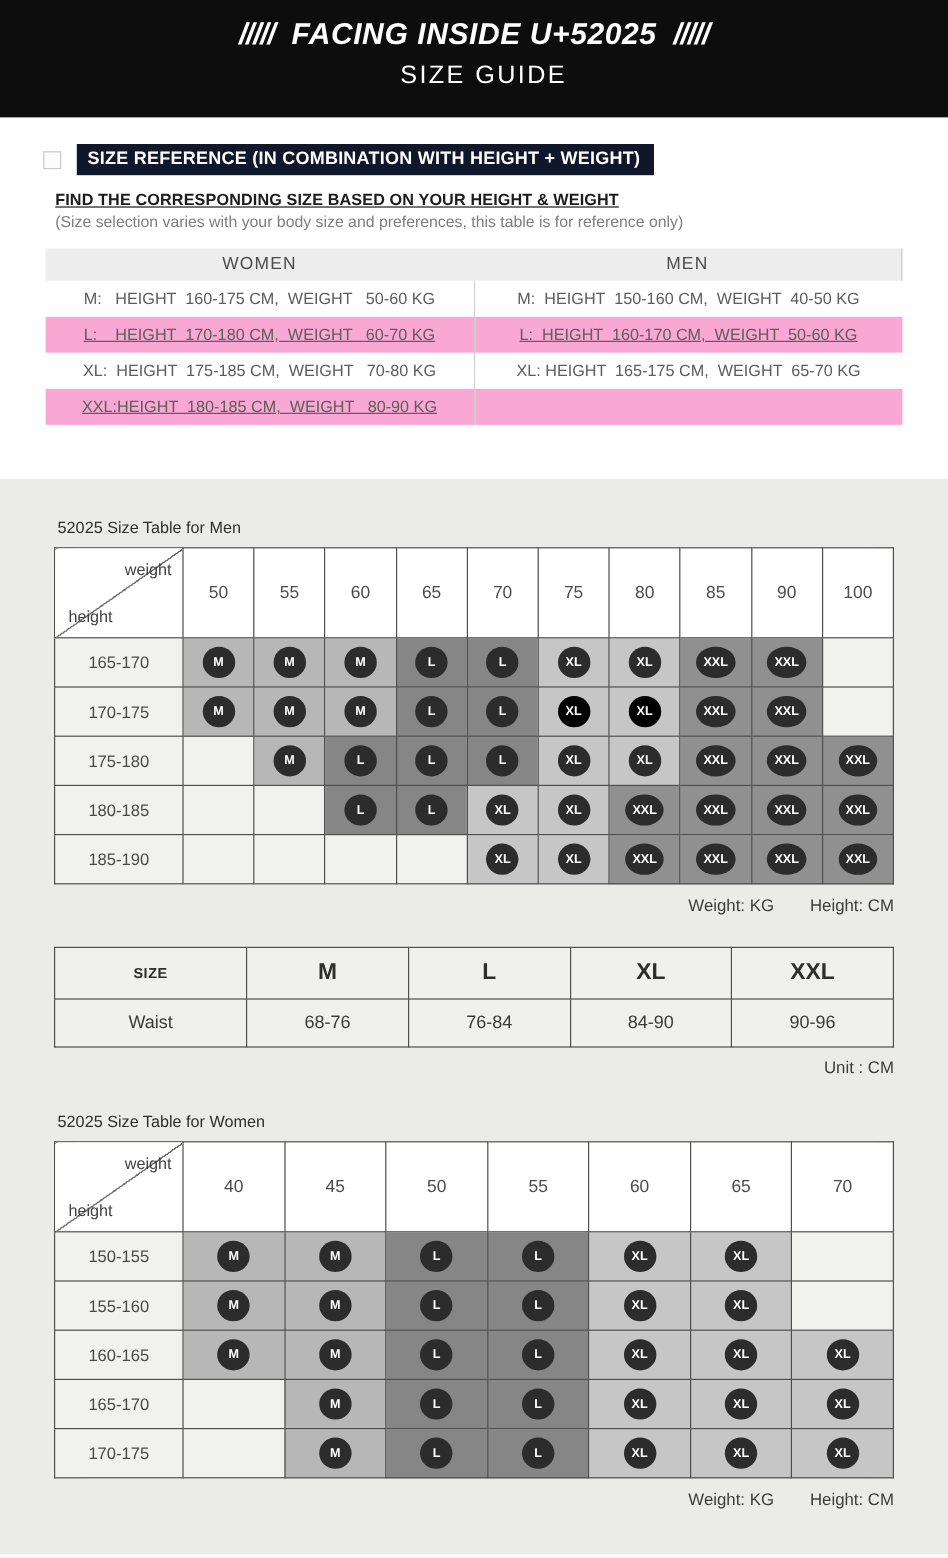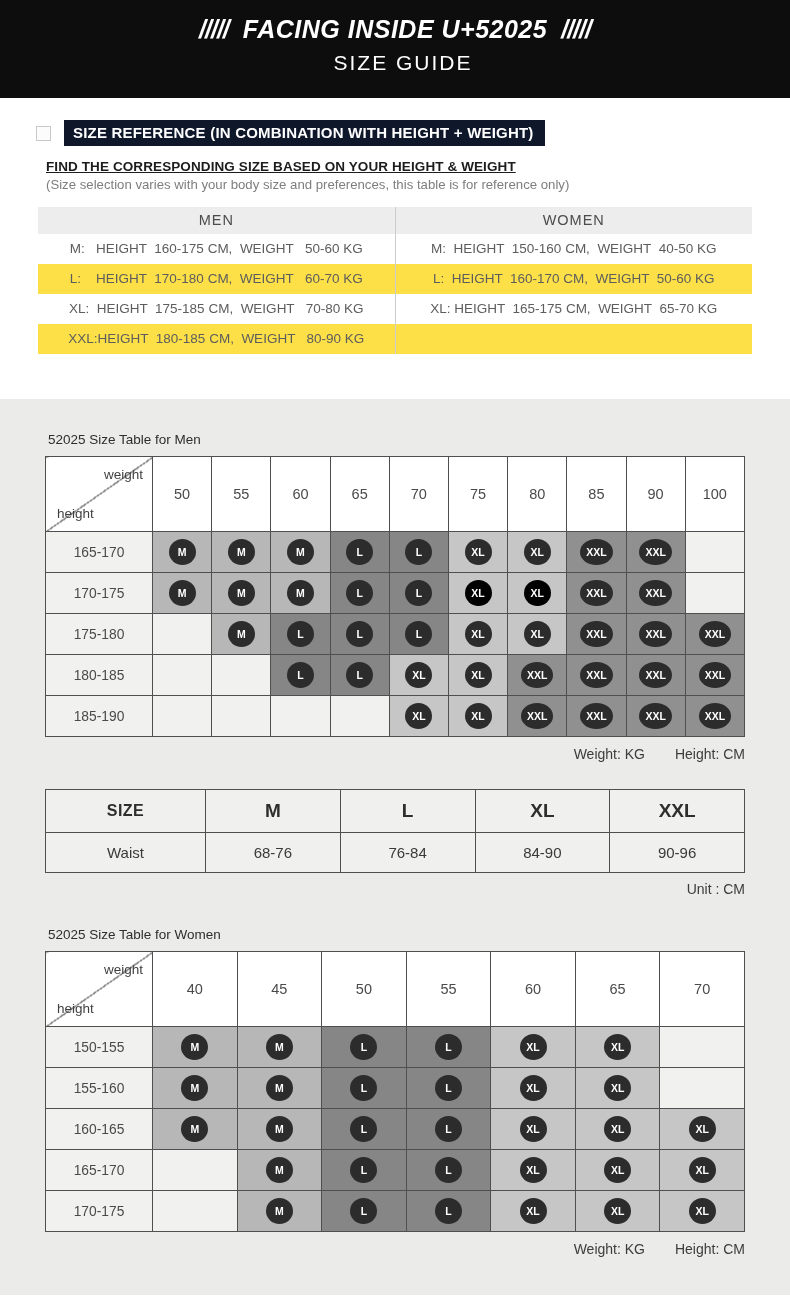--- a/index.html
+++ b/index.html
@@ -67,21 +67,21 @@
     font-size:13.5px;color:#5d5d5d;
     padding:7px 0 8px;
     white-space:pre;
   }
   .ref-cell.left{border-right:1px solid #cccccc;}
   .ref-row.hdr .ref-cell{
     background:#ededed;font-size:14.5px;color:#4c4c4c;
     padding:5px 0 6px;letter-spacing:1px;
   }
   .ref-row.odd .ref-cell{background:#ffffff;}
-  .ref-row.even .ref-cell{background:#fde047;}
+  .ref-row.even .ref-cell{background:#f9a8d4;text-decoration:underline;}
 
   
   .gray-section{
     background:#ebebea;
     padding:33px 45px 38px;
   }
   .tbl-title{
     font-size:13.5px;color:#2e2e2e;
     margin:0 0 9px 3px;
   }
@@ -150,21 +150,21 @@
   table.waist-table{
     border-collapse:collapse;width:700px;table-layout:fixed;
     margin-top:27px;background:#f0f0ef;
   }
   .waist-table th,.waist-table td{
     border:1px solid #4f4f4f;text-align:center;vertical-align:middle;
   }
   .waist-table thead tr{height:43px;}
   .waist-table tbody tr{height:40px;}
   .waist-table th{font-size:19px;color:#2e2e2e;font-weight:bold;}
-  .waist-table th.size-h{font-size:16px;letter-spacing:0.5px;}
+  .waist-table th.size-h{font-size:12px;letter-spacing:0.5px;}
   .waist-table td{font-size:15px;color:#3a3a3a;font-weight:normal;}
   .unit-note{
     width:700px;text-align:right;
     font-size:14px;color:#3c3c3c;margin-top:8px;
   }
 </style>
 </head>
 <body>
 
 <div class="banner">
@@ -174,22 +174,22 @@
 
 <div class="ref-section">
   <div class="label-row">
     <span class="checkbox"></span>
     <span class="section-label">SIZE REFERENCE (IN COMBINATION WITH HEIGHT + WEIGHT)</span>
   </div>
   <div class="ref-heading">FIND THE CORRESPONDING SIZE BASED ON YOUR HEIGHT &amp; WEIGHT</div>
   <div class="ref-note">(Size selection varies with your body size and preferences, this table is for reference only)</div>
   <div class="ref-table" id="ref-table">
       <div class="ref-row hdr">
+        <div class="ref-cell">WOMEN</div>
         <div class="ref-cell left">MEN</div>
-        <div class="ref-cell">WOMEN</div>
       </div>
       <div class="ref-row odd">
         <div class="ref-cell left">M:   HEIGHT  160-175 CM,  WEIGHT   50-60 KG</div>
         <div class="ref-cell">M:  HEIGHT  150-160 CM,  WEIGHT  40-50 KG</div>
       </div>
       <div class="ref-row even">
         <div class="ref-cell left">L:    HEIGHT  170-180 CM,  WEIGHT   60-70 KG</div>
         <div class="ref-cell">L:  HEIGHT  160-170 CM,  WEIGHT  50-60 KG</div>
       </div>
       <div class="ref-row odd">

